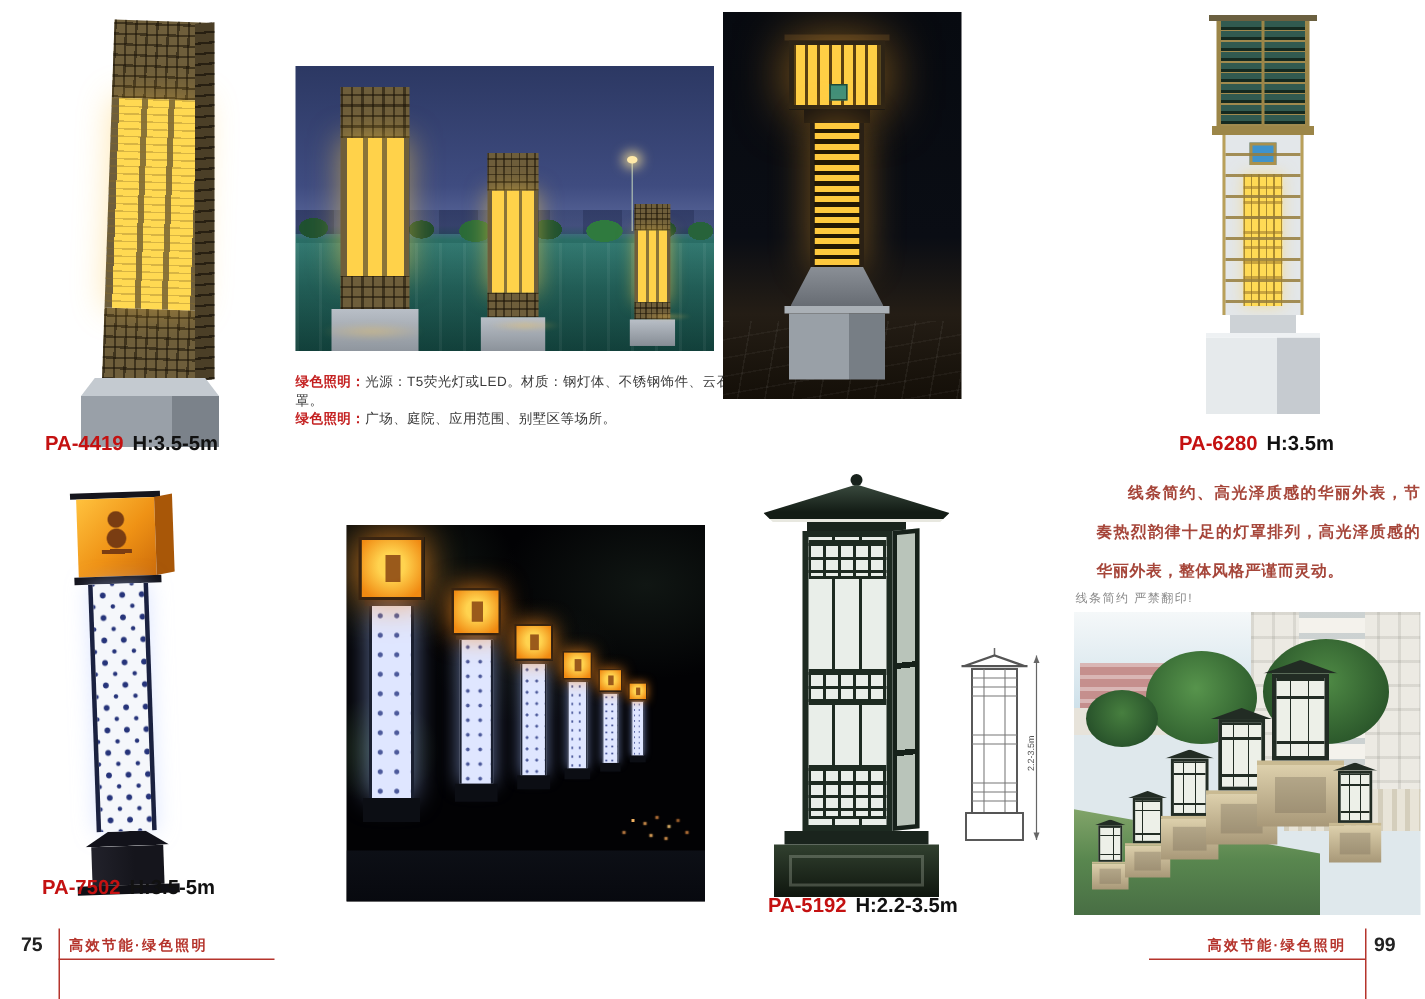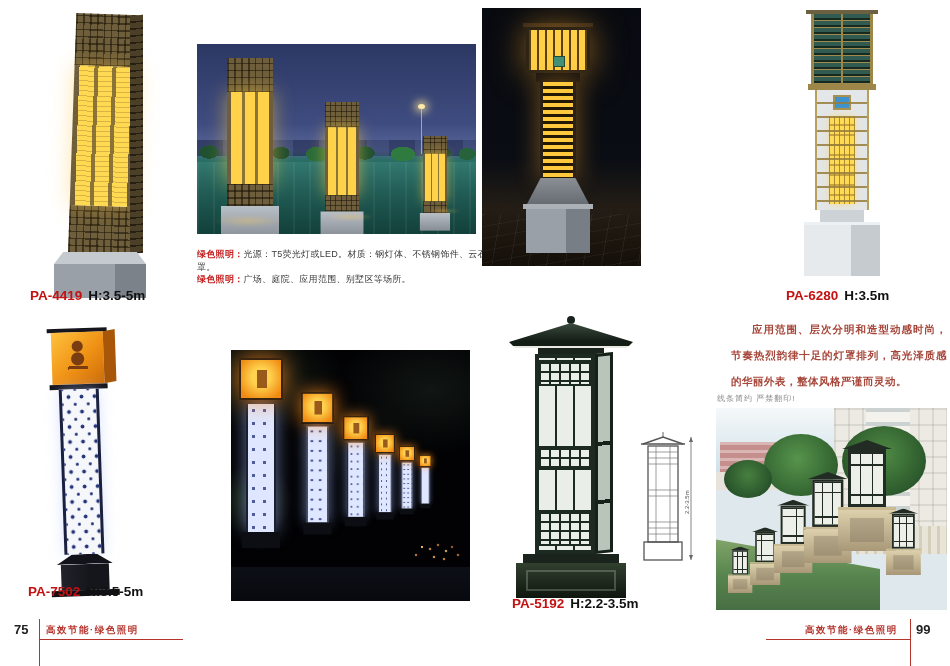--- a/index.html
+++ b/index.html
@@ -314,21 +314,21 @@
       <div class="bands"></div>
     </div>
     <div class="l6neck"></div>
     <div class="l6base"></div>
   </div>
 
   <div class="plabel" style="left:786px; top:288px;">
     <span class="code">PA-6280</span><span class="hval">H:3.5m</span>
   </div>
 
-  <div class="desc">应用范围、层次分明和造型动感时尚，节奏热烈韵律十足的灯罩排列，高光泽质感的华丽外表，整体风格严谨而灵动。</div>
+  <div class="desc">线条简约、高光泽质感的华丽外表，节奏热烈韵律十足的灯罩排列，高光泽质感的华丽外表，整体风格严谨而灵动。</div>
 
   <div class="abs cut7502">
     <div class="l2wrap">
       <div class="l2cap"></div>
       <div class="l2head">
           <div class="motif"></div>
         </div>
       <div class="l2headside"></div>
       <div class="l2collar"></div>
       <div class="l2shaft"></div>

